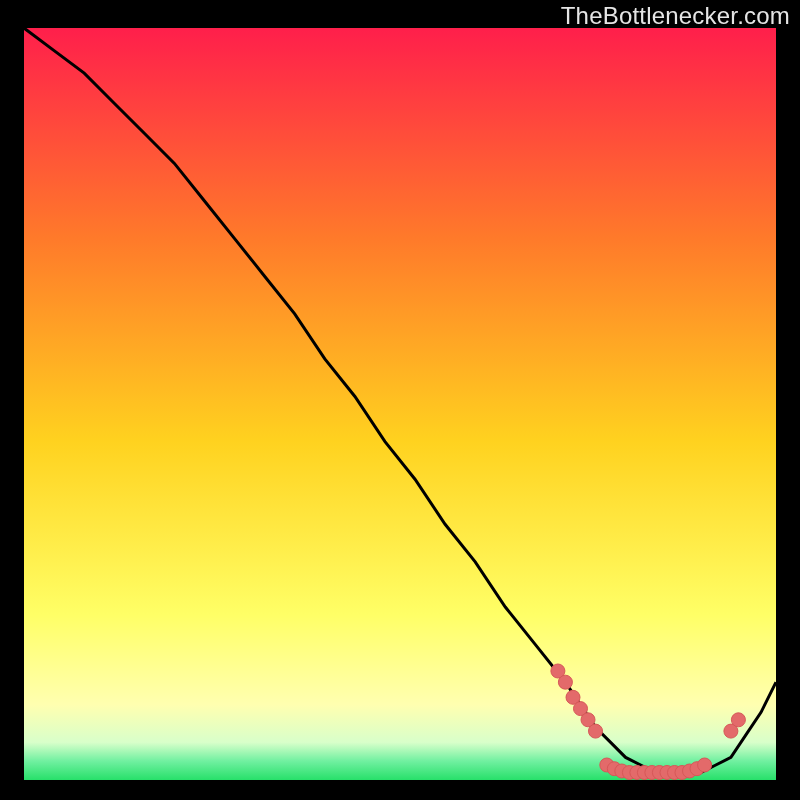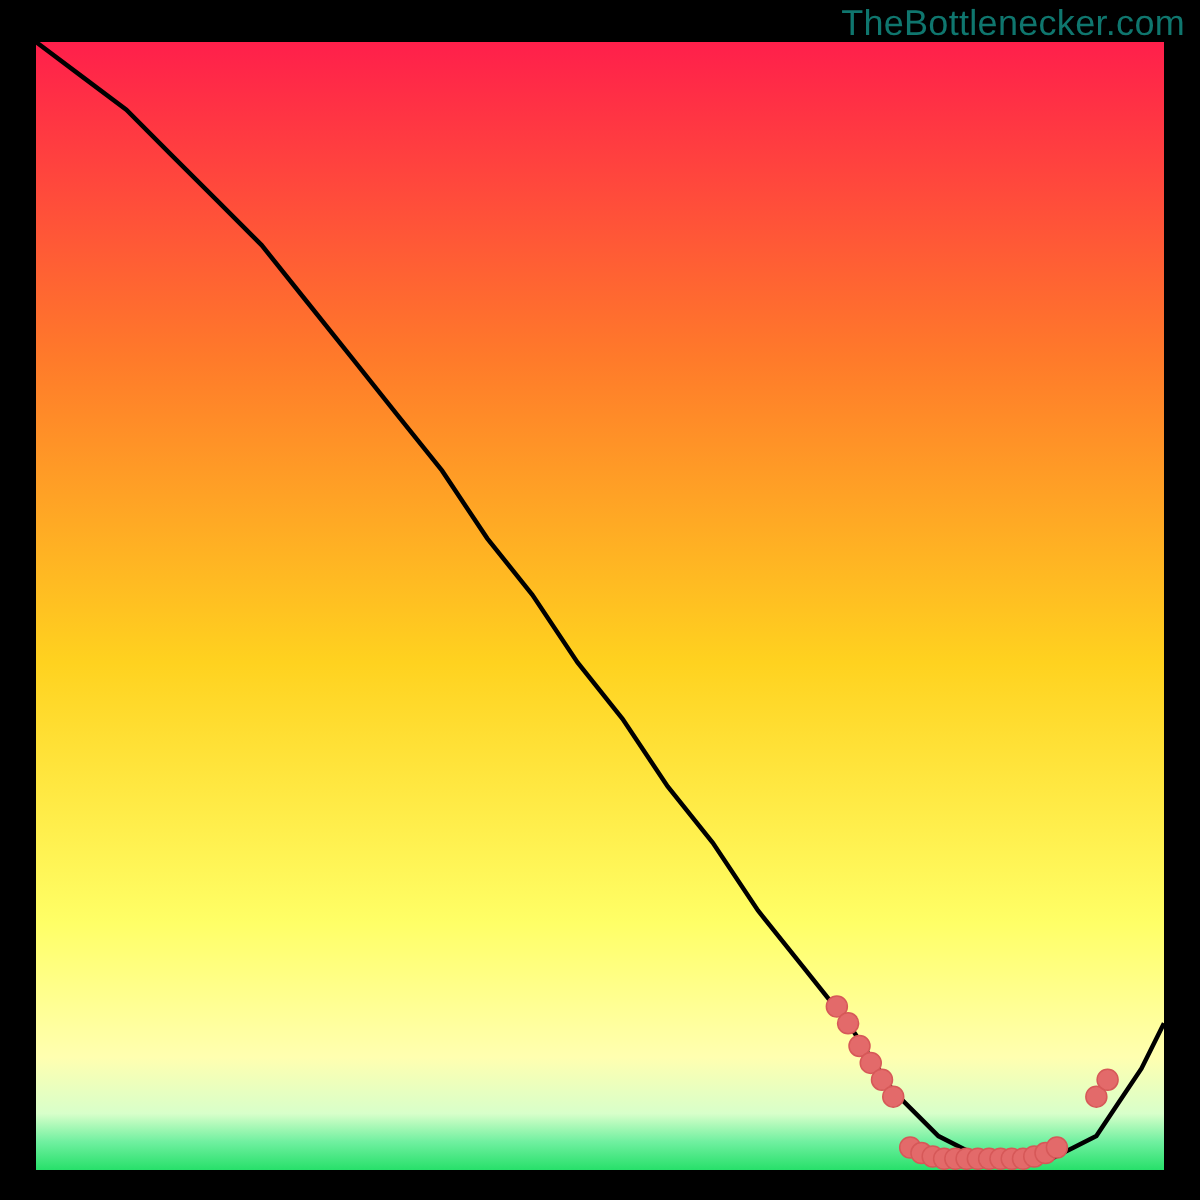--- a/index.html
+++ b/index.html
@@ -14,21 +14,21 @@
   .frame {
     position: relative;
     width: 800px;
     height: 800px;
     background: #000;
   }
   .watermark {
     position: absolute;
     top: 2px;
     right: 10px;
-    color: #0f766e;
+    color: #e5e5e5;
     font-size: 24px;
     font-weight: 500;
     letter-spacing: 0.2px;
     user-select: none;
   }
   .plot-wrap {
     position: absolute;
     left: 24px;
     top: 28px;
     width: 752px;

